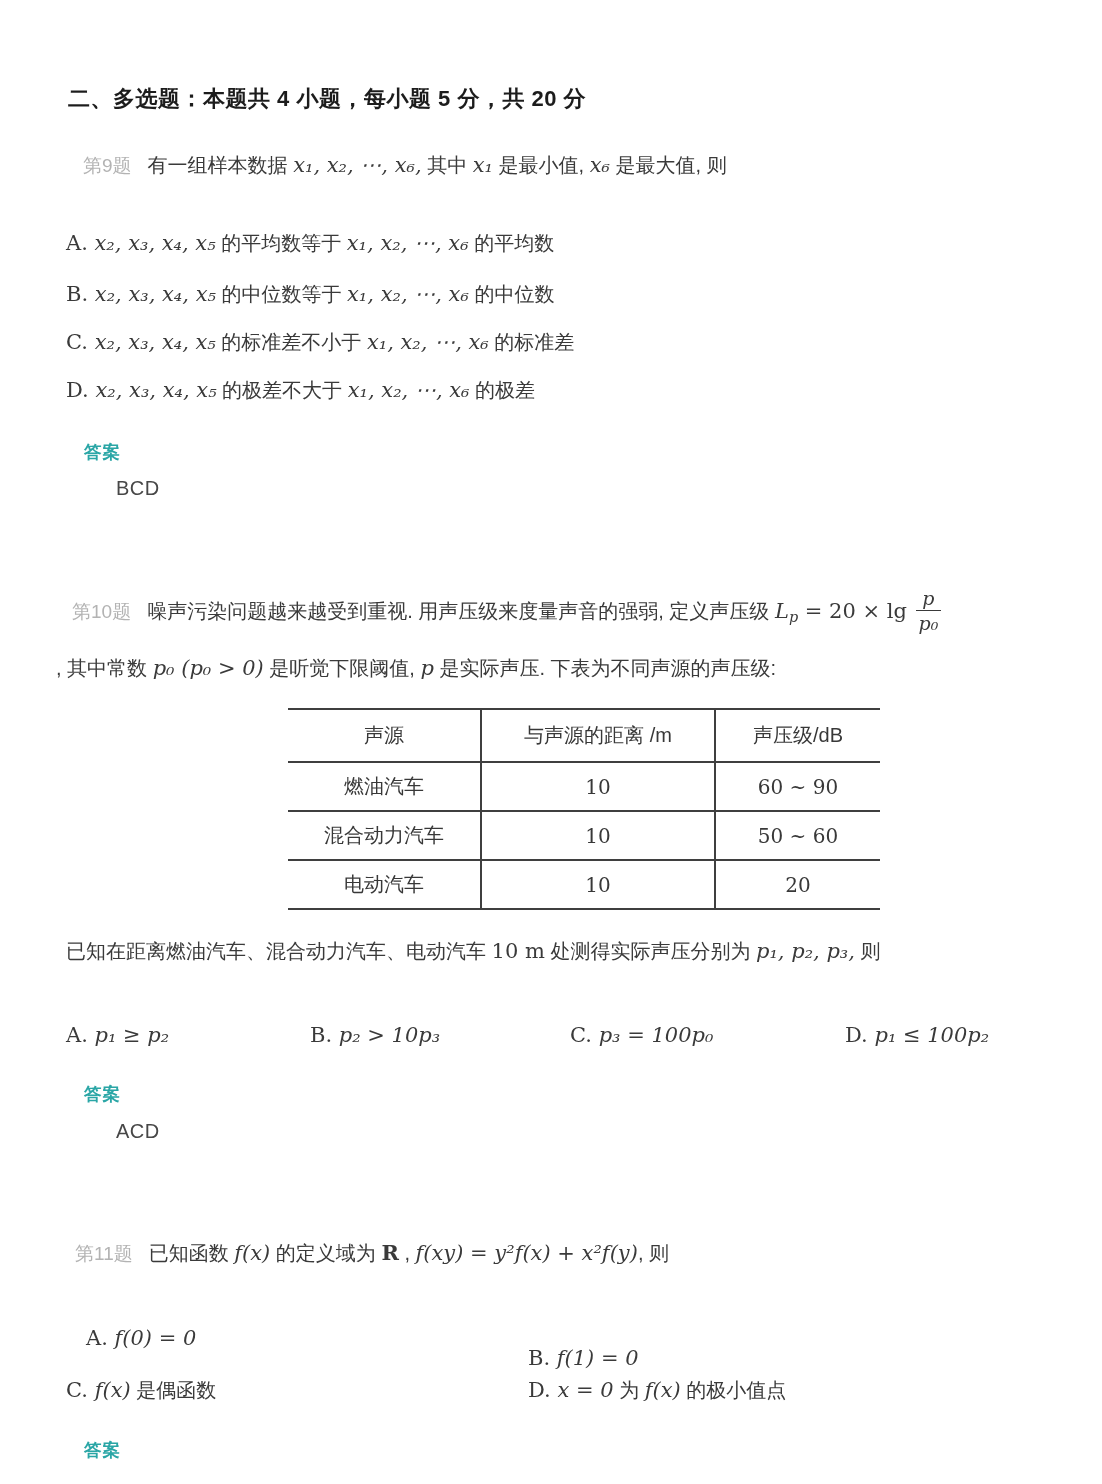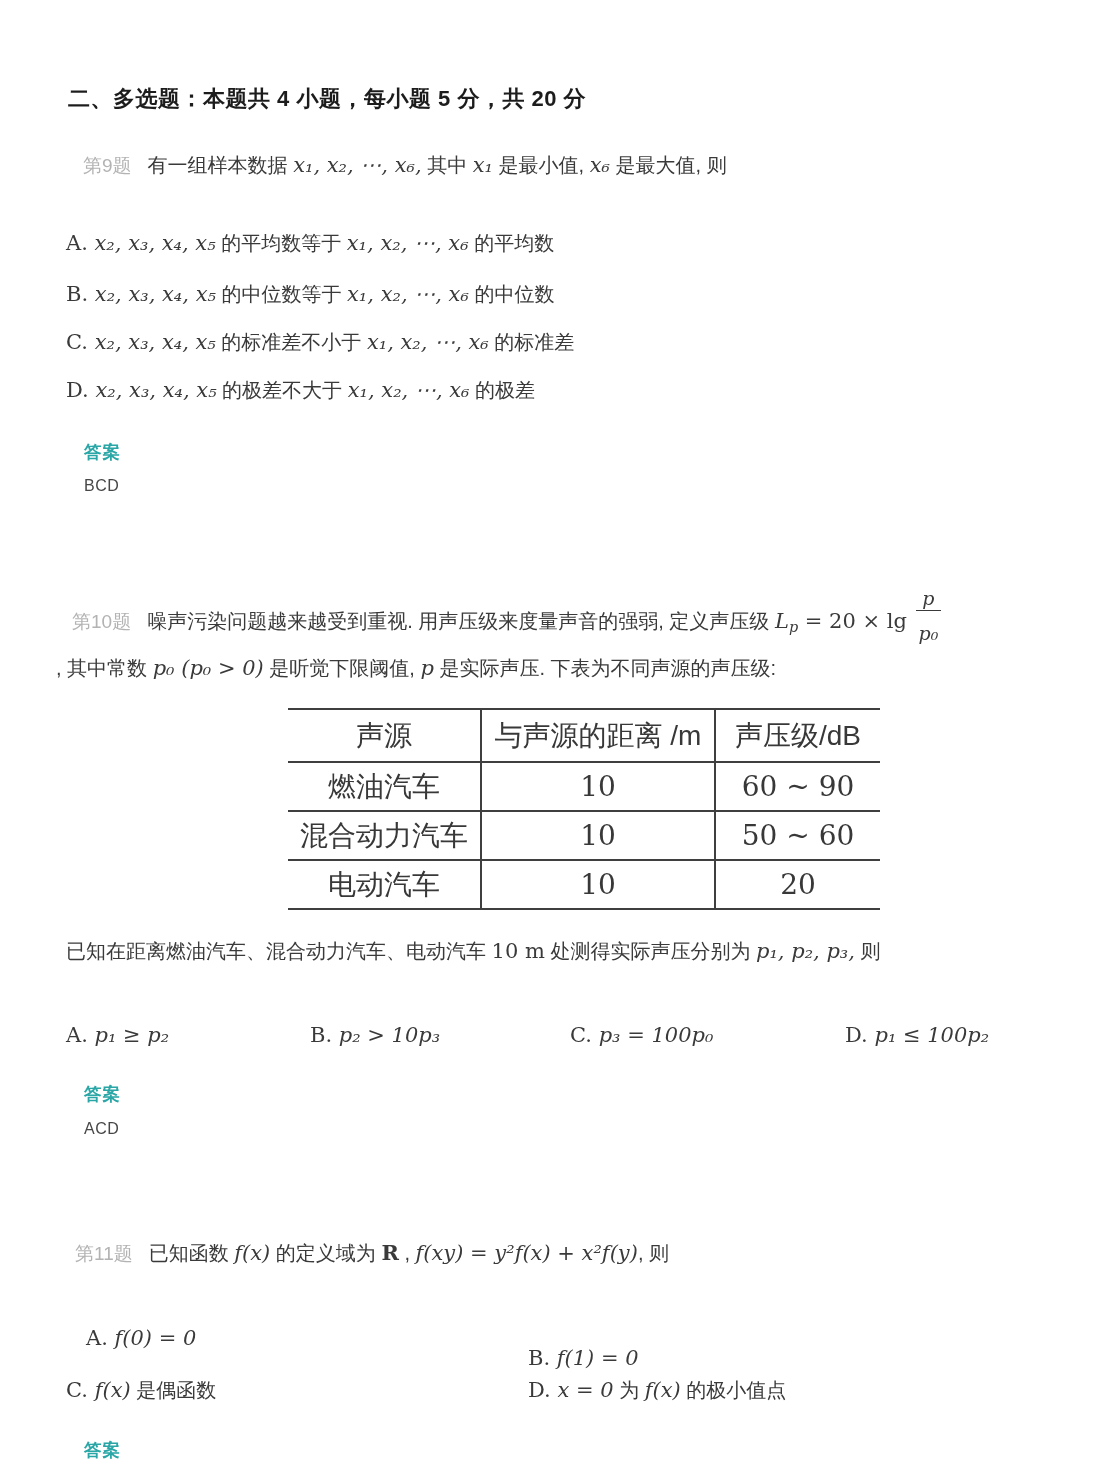--- a/index.html
+++ b/index.html
@@ -14,29 +14,29 @@
   .qlabel{color:var(--label-gray,#b3b3b3);font-size:19px;margin-right:16px;}
   
   .t{}
   .m{font-family:"DejaVu Serif","Liberation Serif",serif;font-style:italic;font-size:21px;}
   .s{font-family:"DejaVu Serif","Liberation Serif",serif;font-style:normal;font-size:21px;}
   .mb{font-family:"DejaVu Serif","Liberation Serif",serif;font-weight:700;font-size:21px;}
   .sub{font-size:0.72em;vertical-align:-0.25em;}
   .frac{display:inline-flex;flex-direction:column;align-items:center;vertical-align:middle;
         font-family:"DejaVu Serif","Liberation Serif",serif;font-style:italic;
         font-size:19px;line-height:1.15;margin-left:2px;}
-  .frac .den{border-top:1.6px solid #3a3a3a;padding:12px 3px;}
+  .frac .den{border-top:1.6px solid #3a3a3a;padding:2px 3px;}
   .frac .num{padding:0 3px;}
   
   .ans-label{font-size:17.5px;font-weight:700;color:var(--accent,#2aa6a6);letter-spacing:1px;}
-  .ans-value{font-size:16px;color:#474747;letter-spacing:0.5px;}
+  .ans-value{font-size:20px;color:#474747;letter-spacing:0.5px;margin-left:32px;}
   
   table.pressure{border-collapse:collapse;}
   .pressure th,.pressure td{
-    font-weight:400;text-align:center;vertical-align:middle;font-size:28px;
+    font-weight:400;text-align:center;vertical-align:middle;font-size:20px;
     border-top:2px solid var(--rule,#3f3f3f);border-bottom:2px solid var(--rule,#3f3f3f);
     padding:0 10px;color:#383838;
   }
   .pressure th{height:51px;}
   .pressure td{height:47px;}
   .pressure th + th,.pressure td + td{border-left:2px solid var(--rule,#3f3f3f);}
   .col1{width:172px;} .col2{width:212px;} .col3{width:144px;}
   .num-cell{font-family:"DejaVu Serif","Liberation Serif",serif;}
 </style>
 </head>

